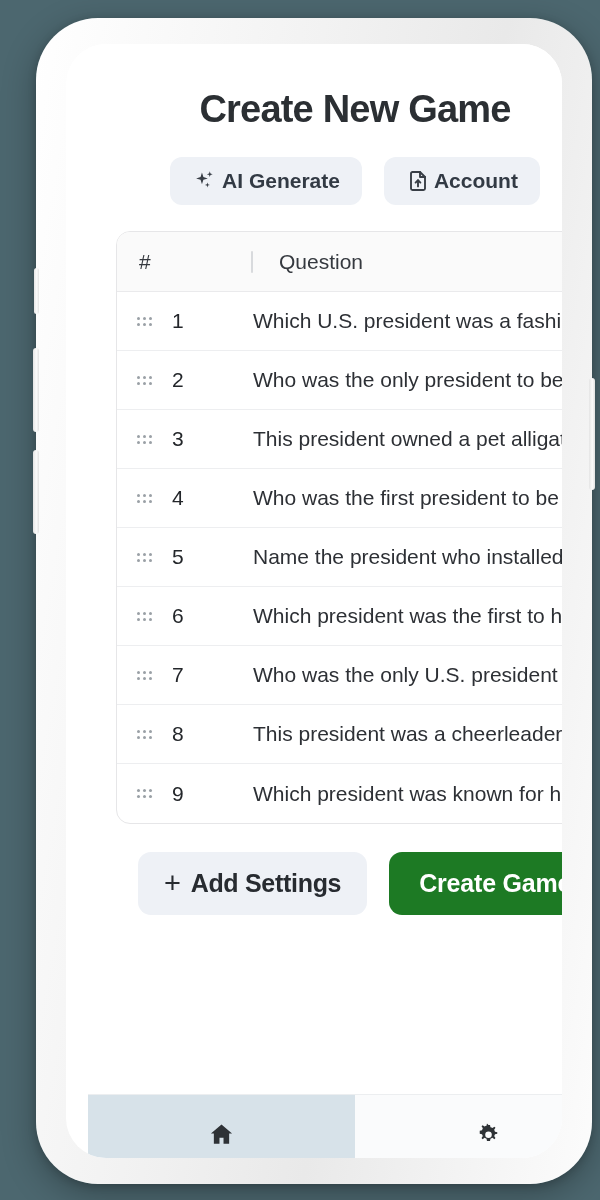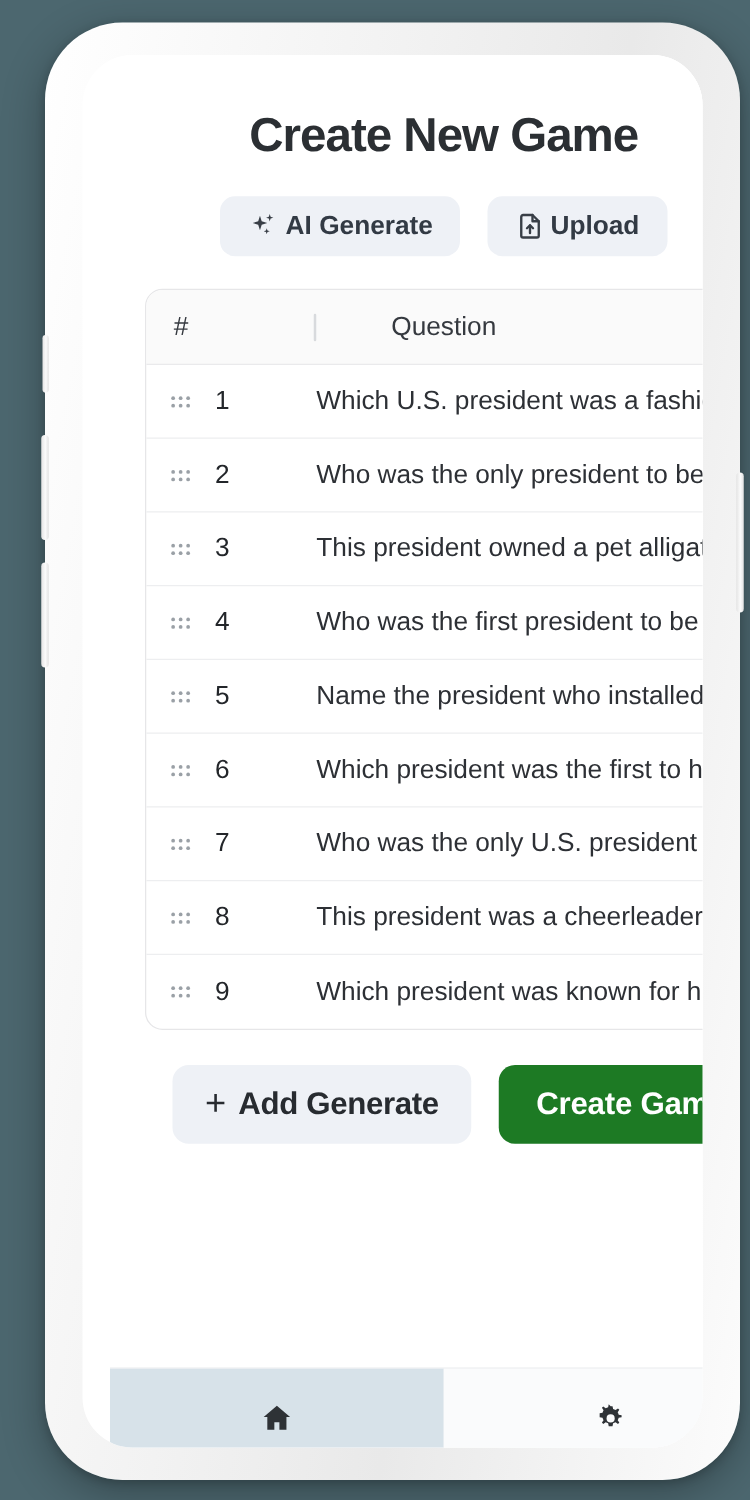--- a/index.html
+++ b/index.html
@@ -135,21 +135,20 @@
     background: #d8dadd;
     border-radius: 1px;
     flex: none;
   }
   .th-q {
     padding-left: 26px;
     font-size: 21px;
     font-weight: 400;
     color: #35393f;
     white-space: nowrap;
-    margin-left: 34px;
   }
 
   .t-row {
     display: flex;
     align-items: center;
     height: 59px;
     border-bottom: 1px solid #edeef0;
   }
   .t-row:last-child { border-bottom: none; }
 
@@ -280,21 +279,21 @@
 
           <button class="chip-btn">
             <span>
               <svg width="24" height="24" viewBox="0 0 24 24" fill="none" stroke="#383e46" stroke-width="1.9" stroke-linecap="round" stroke-linejoin="round" aria-hidden="true">
                 <path d="M14 3 H6.5 A1.5 1.5 0 0 0 5 4.5 v15 A1.5 1.5 0 0 0 6.5 21 h11 A1.5 1.5 0 0 0 19 19.5 V8 Z"></path>
                 <path d="M14 3 v5 h5"></path>
                 <path d="M12 17.4 V11.4"></path>
                 <path d="M9.6 13.6 L12 11.2 L14.4 13.6"></path>
               </svg>
             </span>
-            <span>Upload</span>
+            <span>Account</span>
           </button>
 
         </div>
 
         <div class="table-wrap">
 
           <div class="t-head">
             <div class="th-num">#</div>
             <div class="col-divider"></div>
             <div class="th-q">Question</div>
@@ -436,21 +435,21 @@
               </div>
               <div class="cell-q">Which president was known for his lov</div>
             </div>
 
           </div>
         </div>
 
         <div class="footer-row">
           <button class="btn-add">
             <span class="plus-glyph">+</span>
-            <span>Add Generate</span>
+            <span>Add Settings</span>
           </button>
           <button class="btn-create">Create Game</button>
         </div>
 
       </div>
 
       <nav class="bottom-nav">
 
         <div class="nav-item active">
           <span>

